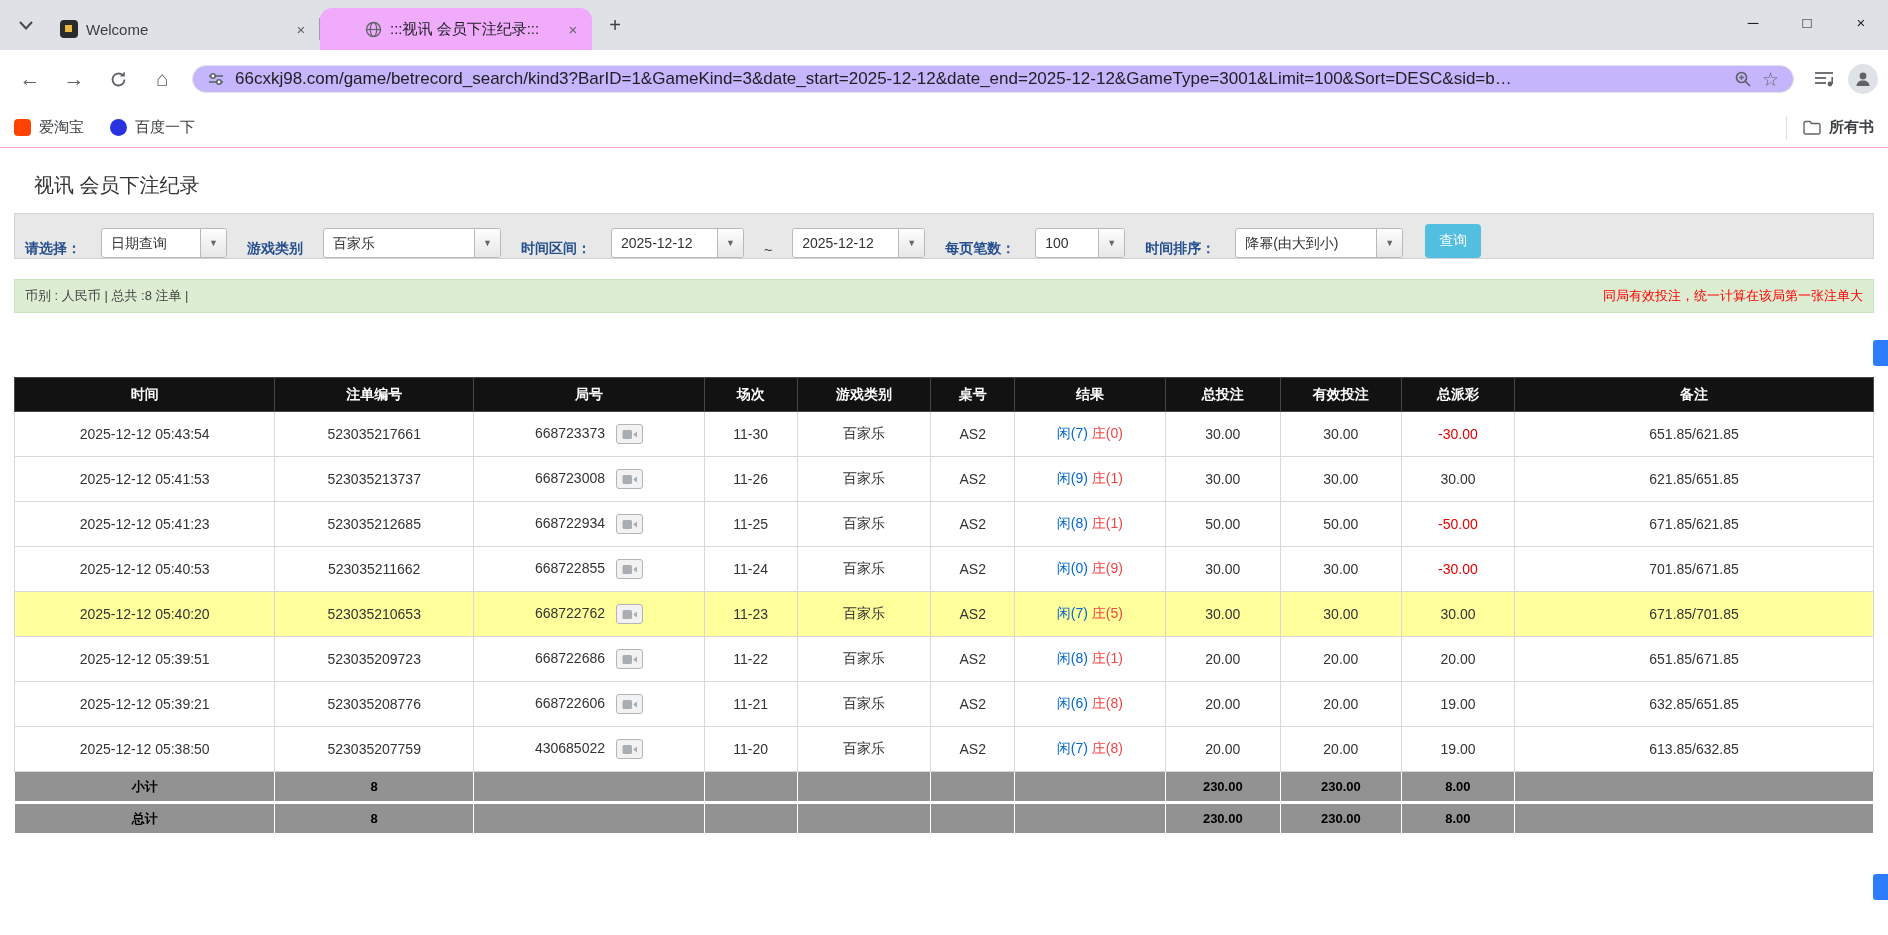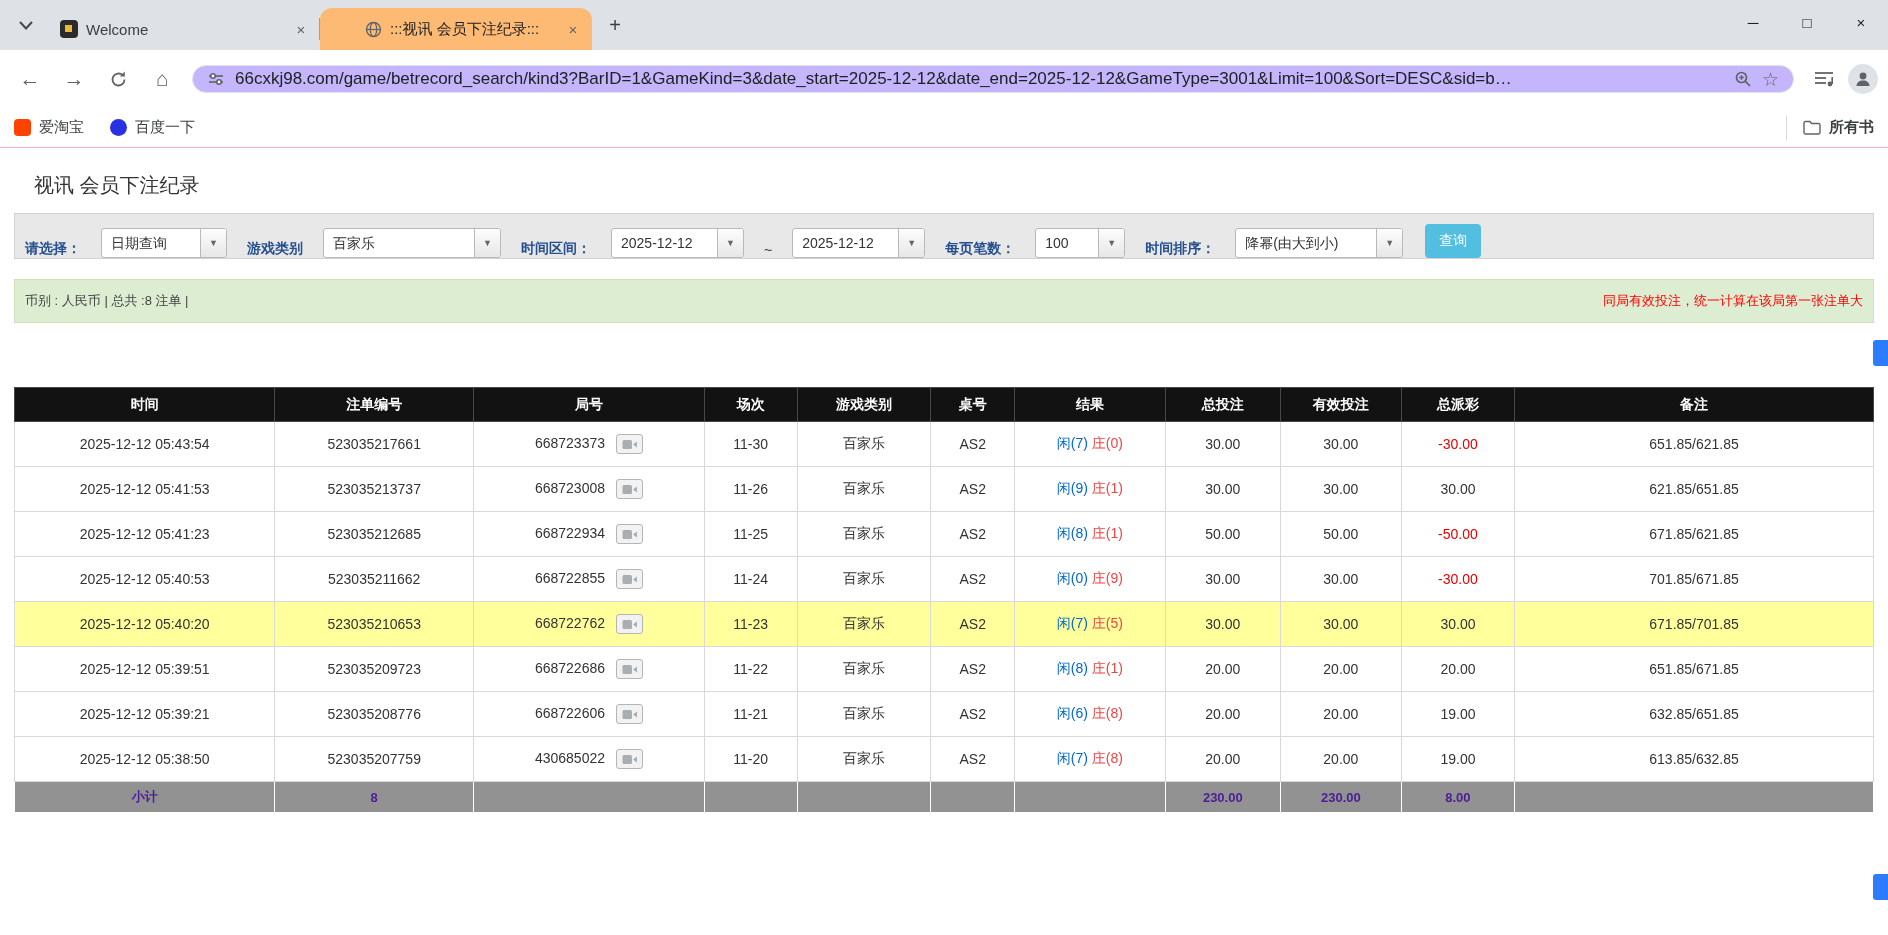--- a/index.html
+++ b/index.html
@@ -25,21 +25,21 @@
   .tab {
     width: 272px; height: 42px;
     display: flex; align-items: center;
     padding: 0 8px 0 12px; font-size: 15px; color: #3c4043;
     position: relative;
   }
   .tab.inactive::after {
     content: ""; position: absolute; right: 0; top: 10px; bottom: 10px;
     width: 1px; background: #9aa0a6;
   }
-  .tab.active { background: #fdba74; border-radius: 12px 12px 0 0; color: #202124; padding-left: 44px; }
+  .tab.active { background: #f0abfc; border-radius: 12px 12px 0 0; color: #202124; padding-left: 44px; }
   .tab .tab-title { flex: 1; white-space: nowrap; overflow: hidden; margin: 0 8px; }
   .tab .tab-close {
     width: 22px; height: 22px; border-radius: 50%;
     display: flex; align-items: center; justify-content: center;
     font-size: 15px; color: #5f6368; flex: none;
   }
   .favicon { width: 18px; height: 18px; flex: none; display: flex; align-items: center; justify-content: center; }
   .fav-dark { background: #2b2b2b; border-radius: 4px; position: relative; }
   .fav-dark::after { content: ""; width: 7px; height: 7px; background: #e8b93c; position: absolute; left: 5px; top: 5px; }
   .new-tab-btn {
@@ -111,21 +111,21 @@
   .combo.w-sort  .val { min-width: 140px; }
   .tilde { color: #333; }
   .search-btn {
     background: #53bfe0; color: #fff; border: none; border-radius: 4px;
     font-size: 14px; padding: 8px 14px; cursor: pointer; margin-left: 2px;
     font-family: "Liberation Sans", sans-serif;
   }
 
   .summary-bar {
     margin-top: 20px; background: #dcedd2; border: 1px solid #cde1bf;
-    height: 44px; display: flex; align-items: center; justify-content: space-between;
+    height: 34px; display: flex; align-items: center; justify-content: space-between;
     padding: 0 10px; font-size: 13px; color: #444; margin-bottom: 64px;
   }
   .summary-right { color: #f00; white-space: nowrap; overflow: hidden; margin-left: 20px; }
 
   .bet-table { width: 100%; border-collapse: collapse; table-layout: fixed; font-size: 14px; }
   .bet-table th {
     background: #121212; color: #fff; height: 34px; font-weight: bold;
     border: 1px solid #484848; text-align: center;
   }
   .bet-table td {
@@ -136,21 +136,21 @@
   .blue { color: #0066cc; }
   .red { color: #ef4444; margin-top: 28px; }
   .payout.neg { color: #e60000; }
   .round-btn {
     display: inline-flex; width: 27px; height: 20px;
     border: 1px solid #b5b5b5; border-radius: 3px; background: #f2f2f2;
     margin-left: 7px; vertical-align: middle;
     align-items: center; justify-content: center; cursor: pointer;
   }
   .total-row td {
-    background: #929292; color: #4c1d95; font-weight: bold; height: 31px;
+    background: #929292; color: #000000; font-weight: bold; height: 31px;
     border: 1px solid #fff; font-size: 13px;
   }
   .grand-row td { border-top: 3px solid #fff; }
 
   .edge-blue {
     position: absolute; right: 0; width: 15px; height: 26px;
     background: #2b7cff; border-radius: 3px 0 0 3px; cursor: pointer;
   }
   .edge-blue.top { top: 340px; }
   .edge-blue.bottom { top: 874px; }
@@ -536,18 +536,31 @@
         <td></td>
           <td></td>
           <td></td>
         <td></td>
           <td></td>
         <td>230.00</td>
         <td>230.00</td>
         <td>8.00</td>
         <td></td>
       </tr>
+      <tr class="total-row grand-row">
+        <td>总计</td>
+        <td>8</td>
+        <td></td>
+          <td></td>
+          <td></td>
+        <td></td>
+          <td></td>
+        <td>230.00</td>
+        <td>230.00</td>
+        <td>8.00</td>
+        <td></td>
+      </tr>
     </tfoot>
   </table>
 </div>
 
 <div class="edge-blue top"></div>
 <div class="edge-blue bottom"></div>
 
 </body></html>

